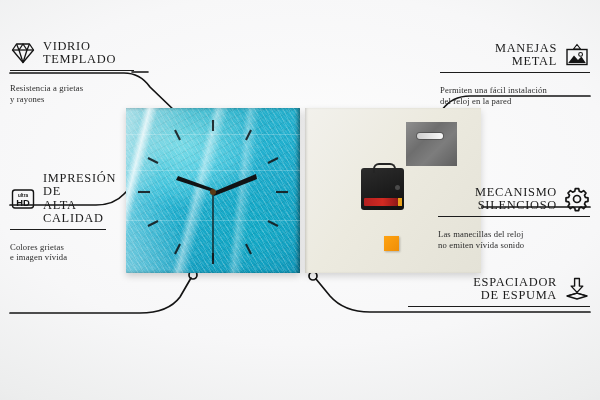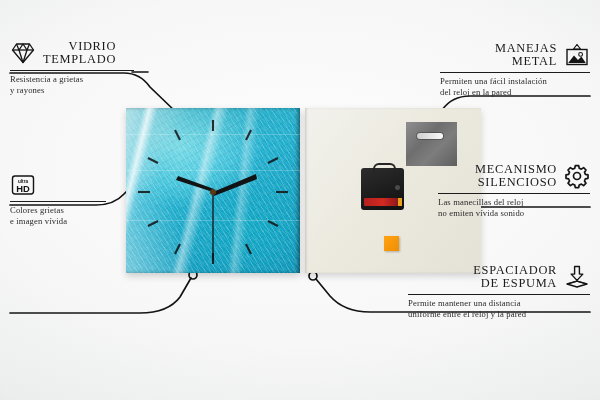--- a/index.html
+++ b/index.html
@@ -17,27 +17,27 @@
   
   .feat{position:absolute;}
   .feat .head{display:flex;align-items:center;gap:7px;}
   .feat.right .head{justify-content:flex-end;}
   .title{
     font-family:"Liberation Serif", serif;
     font-size:12.4px;line-height:13.4px;
     letter-spacing:.7px;color:#1b1b1b;font-weight:400;
     text-transform:uppercase;white-space:pre-line;
   }
-  .feat.left .title{text-align:right;}
+  .feat.left .title{text-align:left;}
   .feat.right .title{text-align:right;}
   .rule{height:1.4px;background:#1c1c1c;margin-top:3px;}
   .desc{
     font-family:"Liberation Serif", serif;
     font-size:8.6px;line-height:10.4px;color:#2a2a2a;
-    white-space:pre-line;margin-top:3px;letter-spacing:.15px;
+    white-space:pre-line;margin-top:12px;letter-spacing:.15px;
   }
   .feat.right .desc{text-align:left;}
   .ico{width:26px;height:26px;flex:0 0 26px;display:block;}
   .ico svg{display:block;width:26px;height:26px;}
 
   
   #leaders{position:absolute;left:0;top:0;width:600px;height:400px;pointer-events:none;}
 
   
   #product{position:absolute;left:126px;top:108px;width:355px;height:165px;}
@@ -223,20 +223,22 @@
 
   <div class="feat left" style="left:10px;top:172px;width:96px;">
     <div class="head">
       <span class="ico">
         <svg viewBox="0 0 26 26">
           <rect x="2.5" y="4" width="21" height="18" rx="2.4" fill="none" stroke="#141414" stroke-width="1.4"></rect>
           <text x="13" y="11.4" text-anchor="middle" font-family="Liberation Sans, sans-serif" font-size="4.6" font-weight="bold" fill="#141414">ultra</text>
           <text x="13" y="19.6" text-anchor="middle" font-family="Liberation Sans, sans-serif" font-size="9.4" font-weight="bold" fill="#141414">HD</text>
         </svg>
       </span>
+      <span class="title">Impresión de
+Alta Calidad</span>
     </div>
     <div class="rule"></div>
     <div class="desc">Colores grietas
 e imagen vívida</div>
   </div>
 
 
   <div class="feat right" style="right:10px;top:42px;width:150px;">
     <div class="head">
       <span class="title">Manejas
@@ -248,46 +250,44 @@
           <circle cx="16.6" cy="12.4" r="1.9" fill="none" stroke="#141414" stroke-width="1.1"></circle>
           <path d="M4.2 21 L10 13.5 L14 18 L17.4 14.4 L21.8 21 Z" fill="#141414"></path>
         </svg>
       </span>
     </div>
     <div class="rule"></div>
     <div class="desc">Permiten una fácil instalación
 del reloj en la pared</div>
   </div>
 
-  <div class="feat right" style="right:10px;top:163px;width:152px;">
+  <div class="feat right" style="right:10px;top:186px;width:152px;">
     <div class="head">
       <span class="title">Mecanismo
 Silencioso</span>
       <span class="ico">
         <svg viewBox="0 0 26 26">
           <path fill="none" stroke="#141414" stroke-width="1.7" stroke-linejoin="round" d="M11.3 2.6h3.4l.5 2.6 2.2 .9 2.2-1.5 2.4 2.4-1.5 2.2 .9 2.2 2.6 .5v3.4l-2.6 .5-.9 2.2 1.5 2.2-2.4 2.4-2.2-1.5-2.2 .9-.5 2.6h-3.4l-.5-2.6-2.2-.9-2.2 1.5-2.4-2.4 1.5-2.2-.9-2.2-2.6-.5v-3.4l2.6-.5 .9-2.2-1.5-2.2 2.4-2.4 2.2 1.5 2.2-.9z"></path>
           <circle cx="13" cy="13" r="3.5" fill="none" stroke="#141414" stroke-width="1.7"></circle>
         </svg>
       </span>
     </div>
     <div class="rule"></div>
     <div class="desc">Las manecillas del reloj
 no emiten vívida sonido</div>
   </div>
 
-  <div class="feat right" style="right:10px;top:264px;width:182px;">
+  <div class="feat right" style="right:10px;top:276px;width:182px;">
     <div class="head">
       <span class="title">Espaciador
 de Espuma</span>
       <span class="ico">
         <svg viewBox="0 0 26 26">
           <path d="M10.6 2.5 h4.8 v7.6 h3.4 L13 16.4 L7.2 10.1 h3.4 Z" fill="none" stroke="#141414" stroke-width="1.4" stroke-linejoin="round"></path>
           <path d="M13 17.1 L23 20 L13 23 L3 20 Z" fill="none" stroke="#141414" stroke-width="1.4" stroke-linejoin="round"></path>
           <path d="M3 20 L13 17.1 L23 20" fill="none" stroke="#141414" stroke-width="1.2"></path>
         </svg>
       </span>
     </div>
     <div class="rule"></div>
-    <div class="desc">Permite mantener una distancia
-uniforme entre el reloj y la pared</div>
   </div>
 
 </div>
 
 </body></html>

